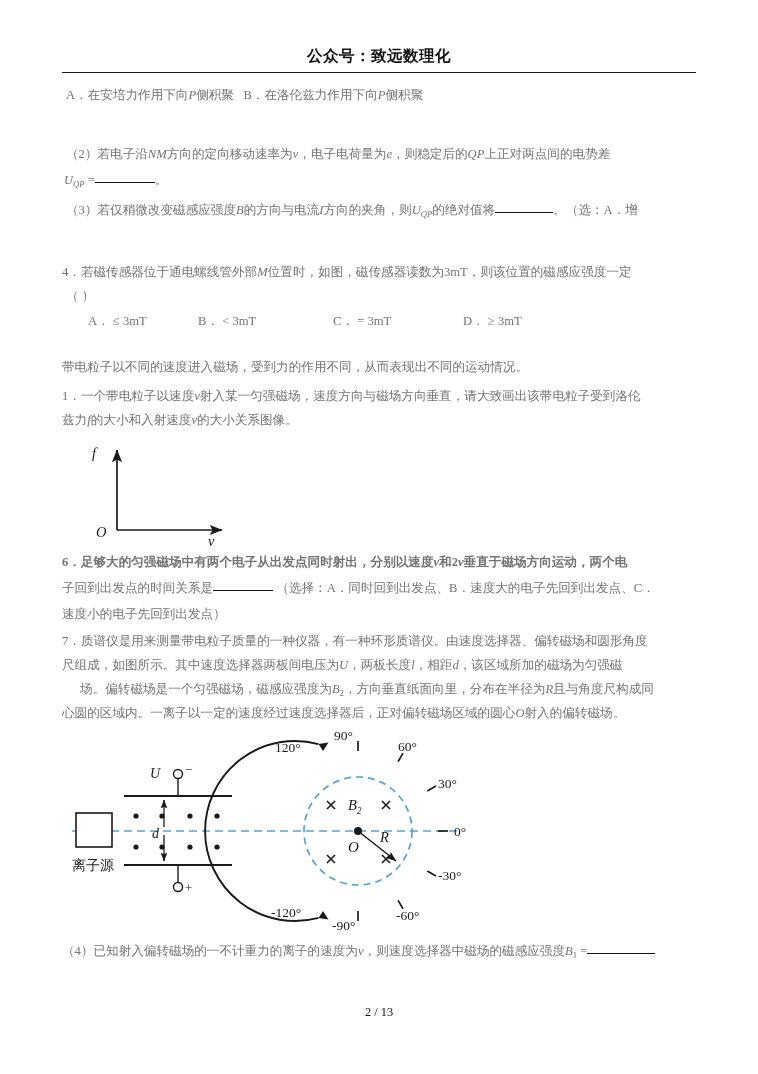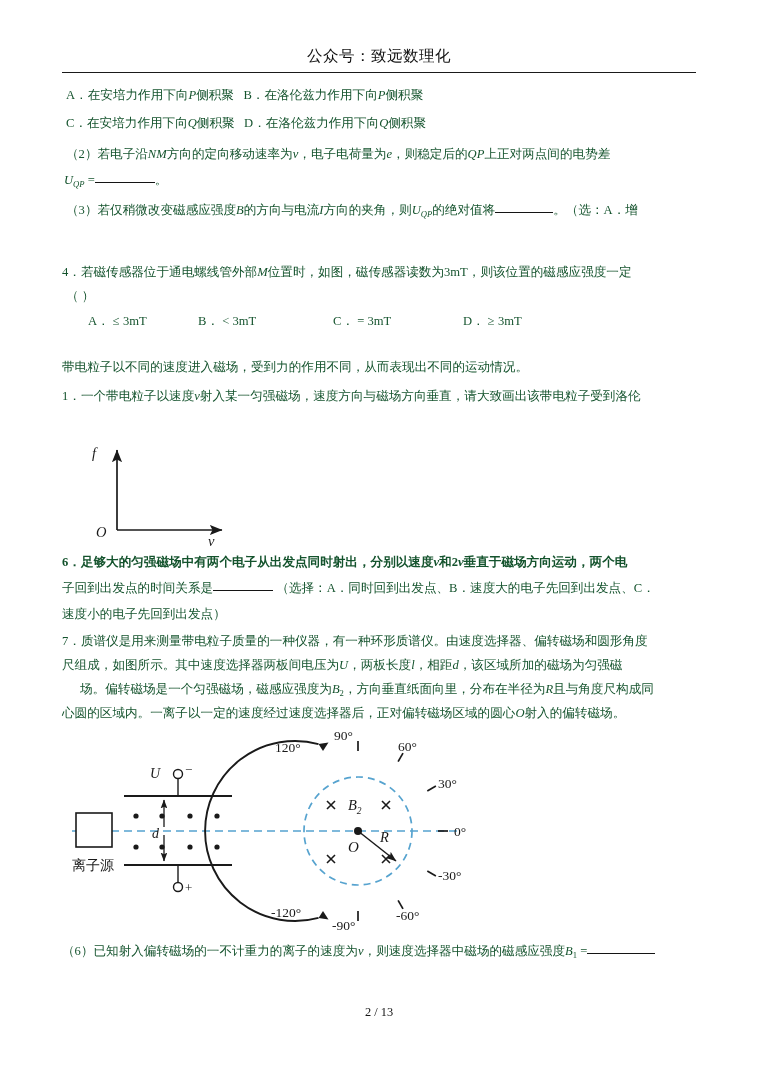--- a/index.html
+++ b/index.html
@@ -22,38 +22,38 @@
     height: 1074px;
   }
   
   .header-title {
     position: absolute;
     left: 0; top: 46px;
     width: 758px;
     text-align: center;
     font-size: 15.5px;
     font-family: "DejaVu Serif", "Liberation Serif", serif;
-    font-weight: 400;
+    font-weight: 700;
     letter-spacing: 0.5px;
     color: #111;
   }
   .header-rule {
     position: absolute;
     left: 62px; top: 72px;
     width: 634px;
     height: 0;
     border-top: 1.3px solid #1a1a1a;
   }
   
   .tline {
     position: absolute;
     font-size: 12.6px;
     line-height: 17px;
     white-space: nowrap;
-    color: #14532d;
+    color: #737373;
   }
   .ital { font-style: italic; }
   .sub {
     font-size: 8.6px;
     vertical-align: -3px;
     font-style: italic;
   }
   .subn {
     font-size: 8.6px;
     vertical-align: -3px;
@@ -100,24 +100,20 @@
 <div class="page">
 
   <div class="header-title">公众号：致远数理化</div>
   <div class="header-rule"></div>
 
   <div class="tline" style="left:66px; top:87px;">
     <span class="opt-label">A．</span><span>在安培力作用下向</span><span class="ital">P</span><span>侧积聚</span>&nbsp;&nbsp;
     <span class="opt-label">B．</span><span>在洛伦兹力作用下向</span><span class="ital">P</span><span>侧积聚</span>
   </div>
 
-  <div class="tline" style="left:66px; top:115px;">
-    <span class="opt-label">C．</span><span>在安培力作用下向</span><span class="ital">Q</span><span>侧积聚</span>&nbsp;&nbsp;
-    <span class="opt-label">D．</span><span>在洛伦兹力作用下向</span><span class="ital">Q</span><span>侧积聚</span>
-  </div>
 
   <div class="tline" style="left:66px; top:146px;">
     <span>（2）若电子沿</span><span class="ital">NM</span><span>方向的定向移动速率为</span><span class="ital">v</span><span>，电子电荷量为</span><span class="ital">e</span><span>，则稳定后的</span><span class="ital">QP</span><span>上正对两点间的电势差</span>
   </div>
   <div class="tline" style="left:64px; top:172px;text-align:right;">
     <span class="ital">U</span><span class="sub">QP</span><span> =</span><span class="blank b60"></span><span>。</span>
   </div>
 
   <div class="tline" style="left:66px; top:202px;">
     <span>（3）若仅稍微改变磁感应强度</span><span class="ital">B</span><span>的方向与电流</span><span class="ital">I</span><span>方向的夹角，则</span><span class="ital">U</span><span class="sub">QP</span><span>的绝对值将</span><span class="blank b58"></span><span>。（选：A．增</span>
@@ -137,20 +133,23 @@
     <span>C．</span>&nbsp;<span>= 3mT</span>
   </div>
   <div class="tline" style="left:463px; top:313px;">
     <span>D．</span>&nbsp;<span>≥ 3mT</span>
   </div>
 
   <div class="tline" style="left:62px; top:359px;">带电粒子以不同的速度进入磁场，受到力的作用不同，从而表现出不同的运动情况。</div>
 
   <div class="tline" style="left:62px; top:388px;">
     <span>1．一个带电粒子以速度</span><span class="ital">v</span><span>射入某一匀强磁场，速度方向与磁场方向垂直，请大致画出该带电粒子受到洛伦</span>
+  </div>
+  <div class="tline" style="left:62px; top:412px;">
+    <span>兹力</span><span class="ital">f</span><span>的大小和入射速度</span><span class="ital">v</span><span>的大小关系图像。</span>
   </div>
 
   <div class="fig5">
     <svg width="240" height="110" viewBox="0 0 240 110">
       <defs>
         <marker id="ah" markerWidth="9" markerHeight="9" refX="7.2" refY="3" orient="auto">
           <path d="M0,0 L7.5,3 L0,6 L1.6,3 Z" fill="#1a1a1a"></path>
         </marker>
       </defs>
 
@@ -263,18 +262,18 @@
       <text x="376" y="58" font-size="13.5" fill="#1a1a1a"><tspan>30°</tspan></text>
       <text x="392" y="106" font-size="13.5" fill="#1a1a1a"><tspan>0°</tspan></text>
       <text x="376" y="150" font-size="13.5" fill="#1a1a1a"><tspan>-30°</tspan></text>
       <text x="334" y="190" font-size="13.5" fill="#1a1a1a"><tspan>-60°</tspan></text>
       <text x="270" y="200" font-size="13.5" fill="#1a1a1a"><tspan>-90°</tspan></text>
       <text x="209" y="187" font-size="13.5" fill="#1a1a1a"><tspan>-120°</tspan></text>
     </svg>
   </div>
 
   <div class="tline" style="left:62px; top:943px;">
-    <span>（6）已知射入偏转磁场的一不计重力的离子的速度为</span><span class="ital">v</span><span>，则速度选择器中磁场的磁感应强度</span><span class="ital">B</span><span class="subn">1</span><span> =</span><span class="blank b68"></span>
+    <span>（4）已知射入偏转磁场的一不计重力的离子的速度为</span><span class="ital">v</span><span>，则速度选择器中磁场的磁感应强度</span><span class="ital">B</span><span class="subn">1</span><span> =</span><span class="blank b68"></span>
   </div>
 
   <div class="footer">2 / 13</div>
 
 </div>
 
 </body></html>

